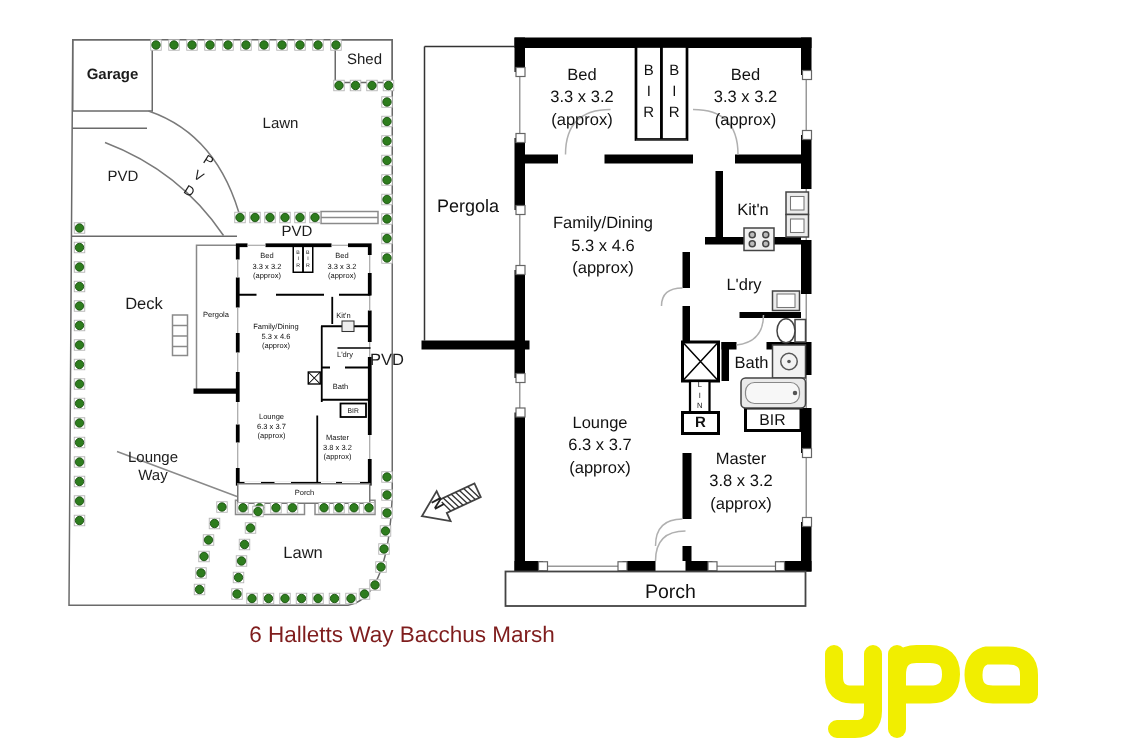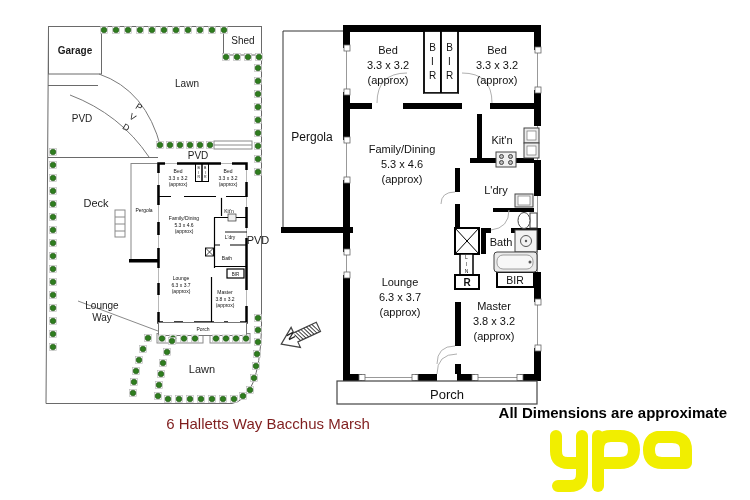--- a/index.html
+++ b/index.html
@@ -488,14 +488,13 @@
   <div class="room-lbl" style="left:447px;top:394px;font-size:13px;">Porch</div>
   <div class="vtext bir-v">BIR</div>
   <div class="vtext bir-v2">BIR</div>
   <div class="vtext lin-v">LIN</div>
   <div class="r-box">R</div>
   <div class="bir-master">BIR</div>
 
   <div class="n-label">N</div>
 
   <div class="caption">6 Halletts Way Bacchus Marsh</div>
-  <div class="disclaimer">All Dimensions are approximate</div>
 </div>
 
 </body></html>

